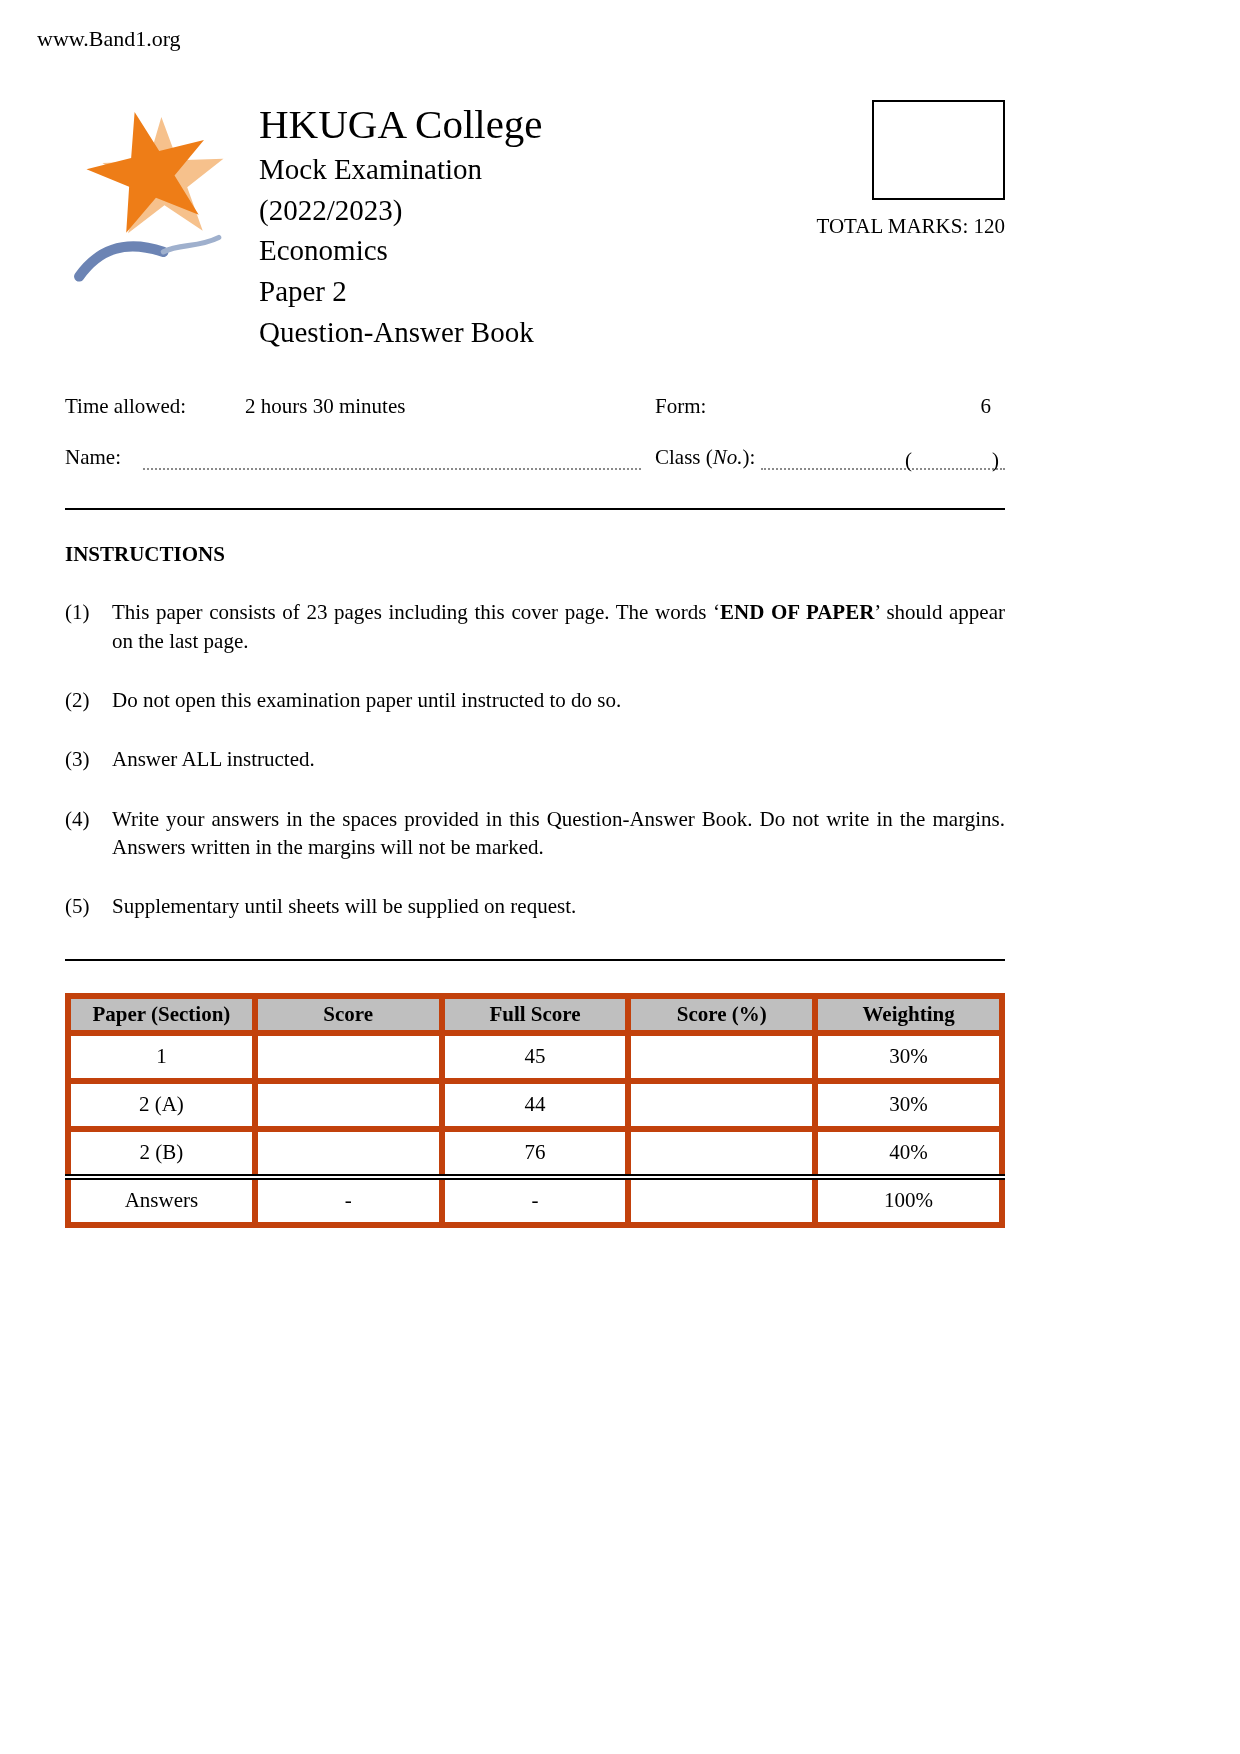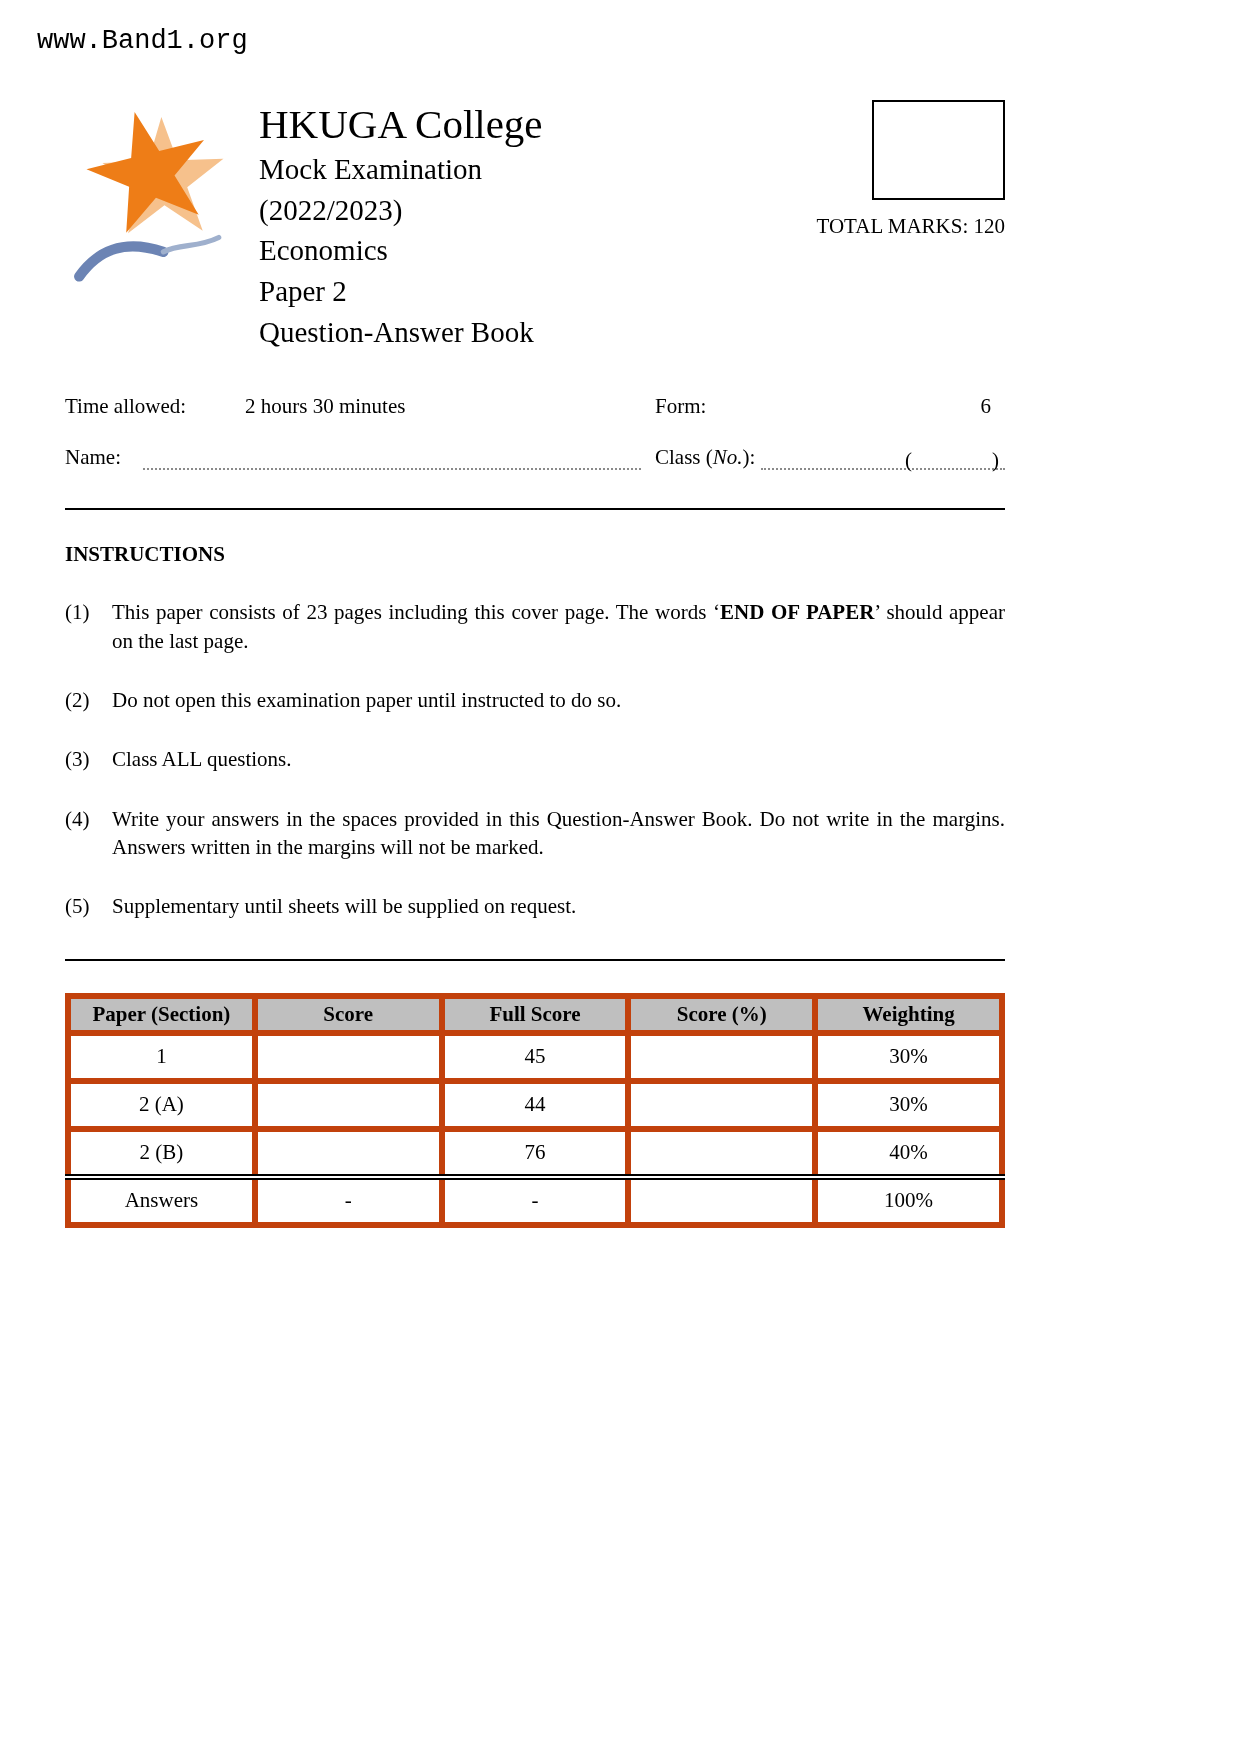--- a/index.html
+++ b/index.html
@@ -9,22 +9,22 @@
     width: 1240px;
     height: 1754px;
     position: relative;
     font-family: "Liberation Serif", serif;
     color: #000;
   }
   .watermark {
     position: absolute;
     top: 26px;
     left: 37px;
-    font-family: Liberation Mono, monospace;
-    font-size: 27px;
+    font-family: Liberation Serif, serif;
+    font-size: 22px;
     font-weight: 400;
   }
   .content { padding: 100px 235px 0 65px; }
 
   
   .header { display: flex; align-items: flex-start; }
   .logo { width: 158px; flex: none; margin-left: 6px; margin-top: 2px; }
   .titleblock { margin-left: 30px; }
   .school { font-size: 41px; font-weight: 400; line-height: 1.2; }
   .examline { font-size: 29px; line-height: 1.4; }
@@ -142,21 +142,21 @@
     <div class="inst-item">
       <span class="inst-num">(1)</span>
       <span class="inst-text"><span>This paper consists of 23 pages including this cover page. The words ‘</span><b>END OF PAPER</b><span>’ should appear on the last page.</span></span>
     </div>
     <div class="inst-item">
       <span class="inst-num">(2)</span>
       <span class="inst-text"><span>Do not open this examination paper until instructed to do so.</span><b></b><span></span></span>
     </div>
     <div class="inst-item">
       <span class="inst-num">(3)</span>
-      <span class="inst-text"><span>Class ALL questions.</span><b></b><span></span></span>
+      <span class="inst-text"><span>Answer ALL instructed.</span><b></b><span></span></span>
     </div>
     <div class="inst-item">
       <span class="inst-num">(4)</span>
       <span class="inst-text"><span>Write your answers in the spaces provided in this Question-Answer Book. Do not write in the margins. Answers written in the margins will not be marked.</span><b></b><span></span></span>
     </div>
     <div class="inst-item">
       <span class="inst-num">(5)</span>
       <span class="inst-text"><span>Supplementary until sheets will be supplied on request.</span><b></b><span></span></span>
     </div>
   </div>

